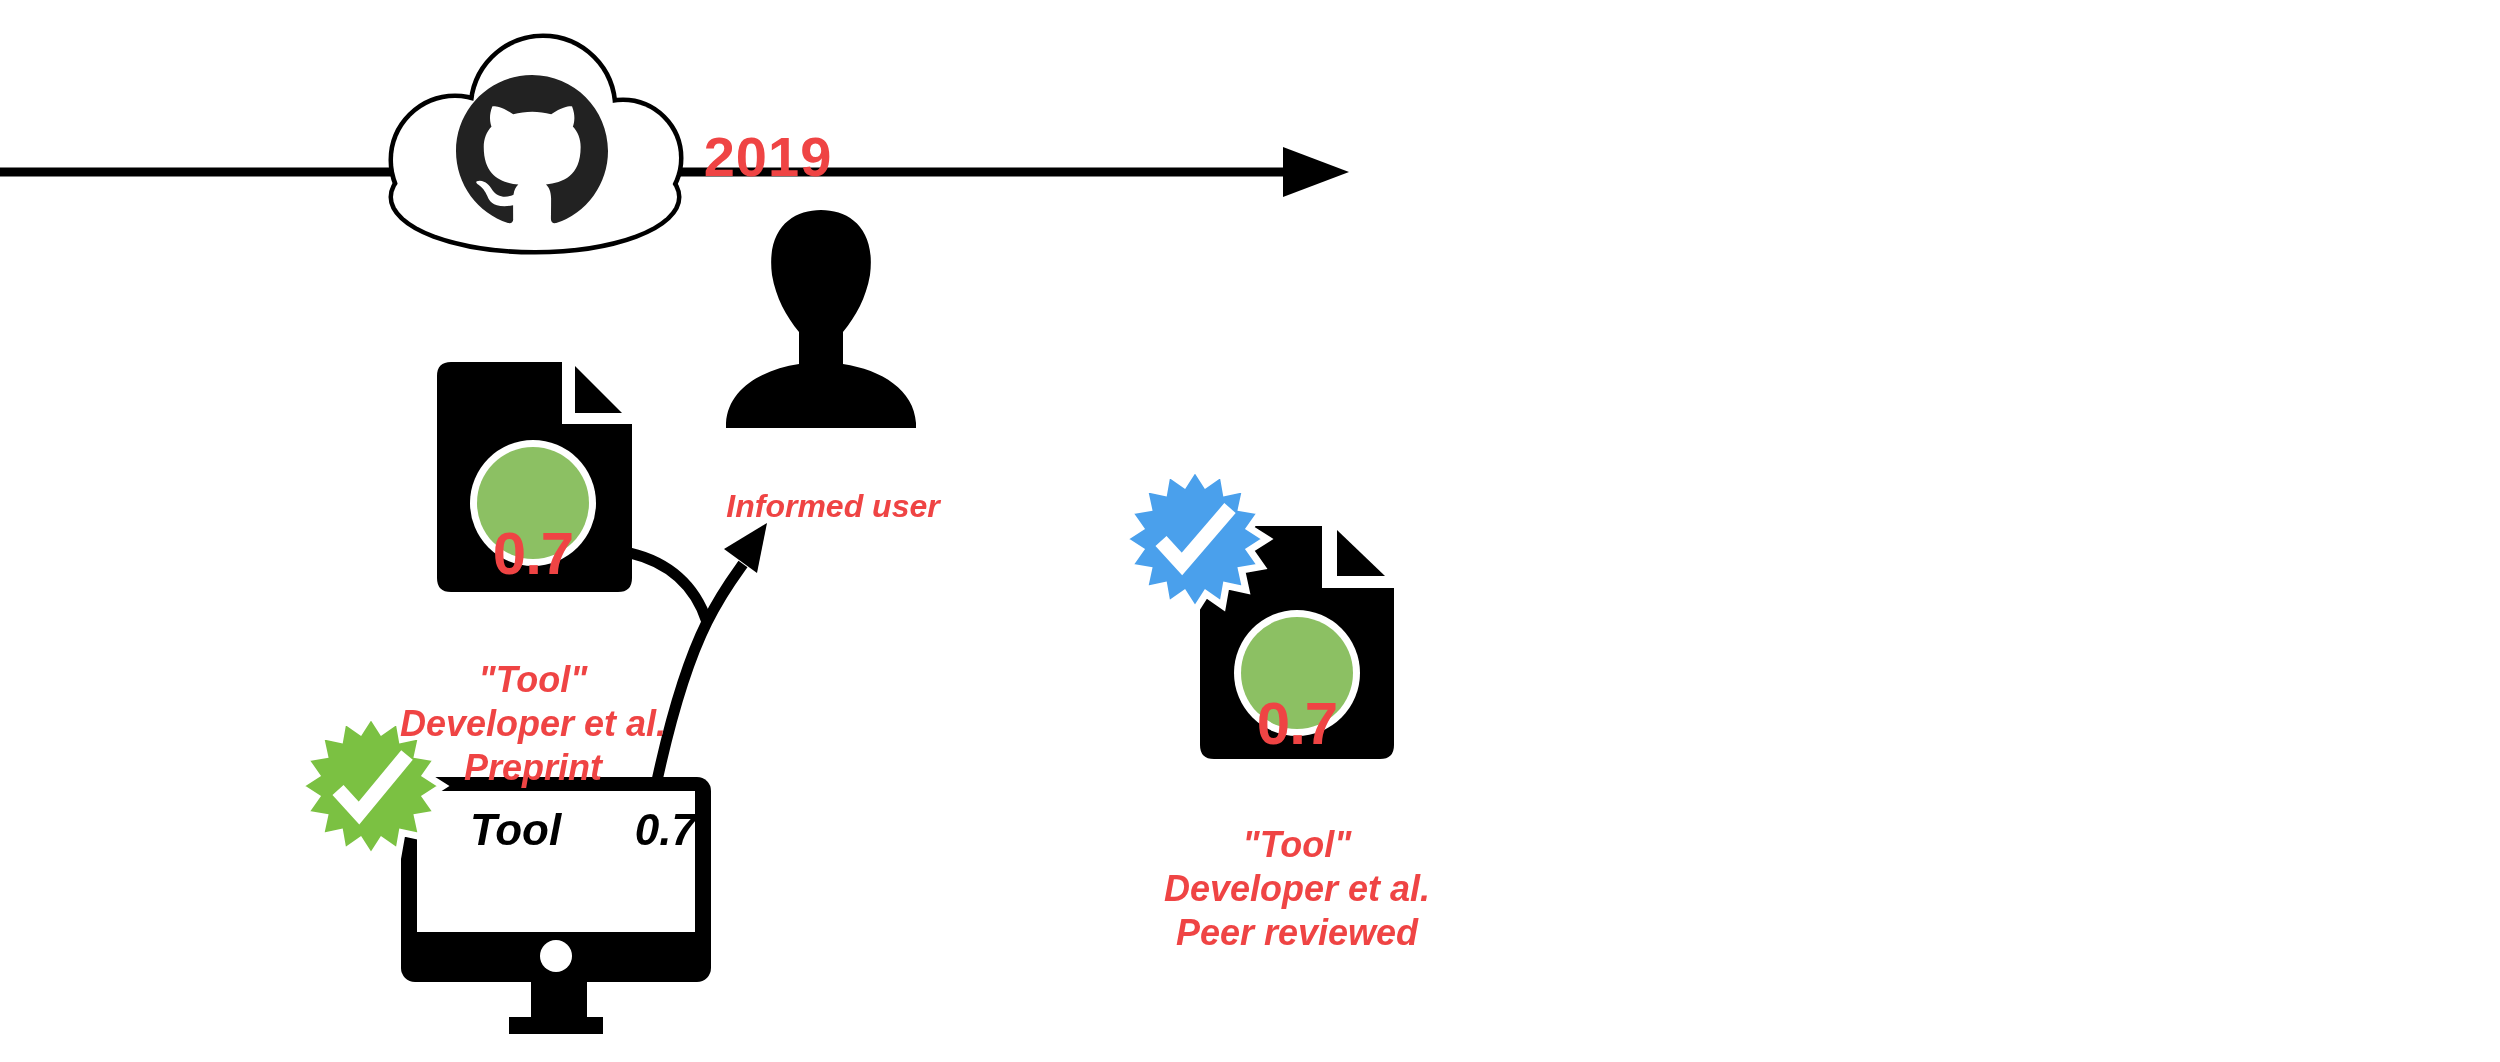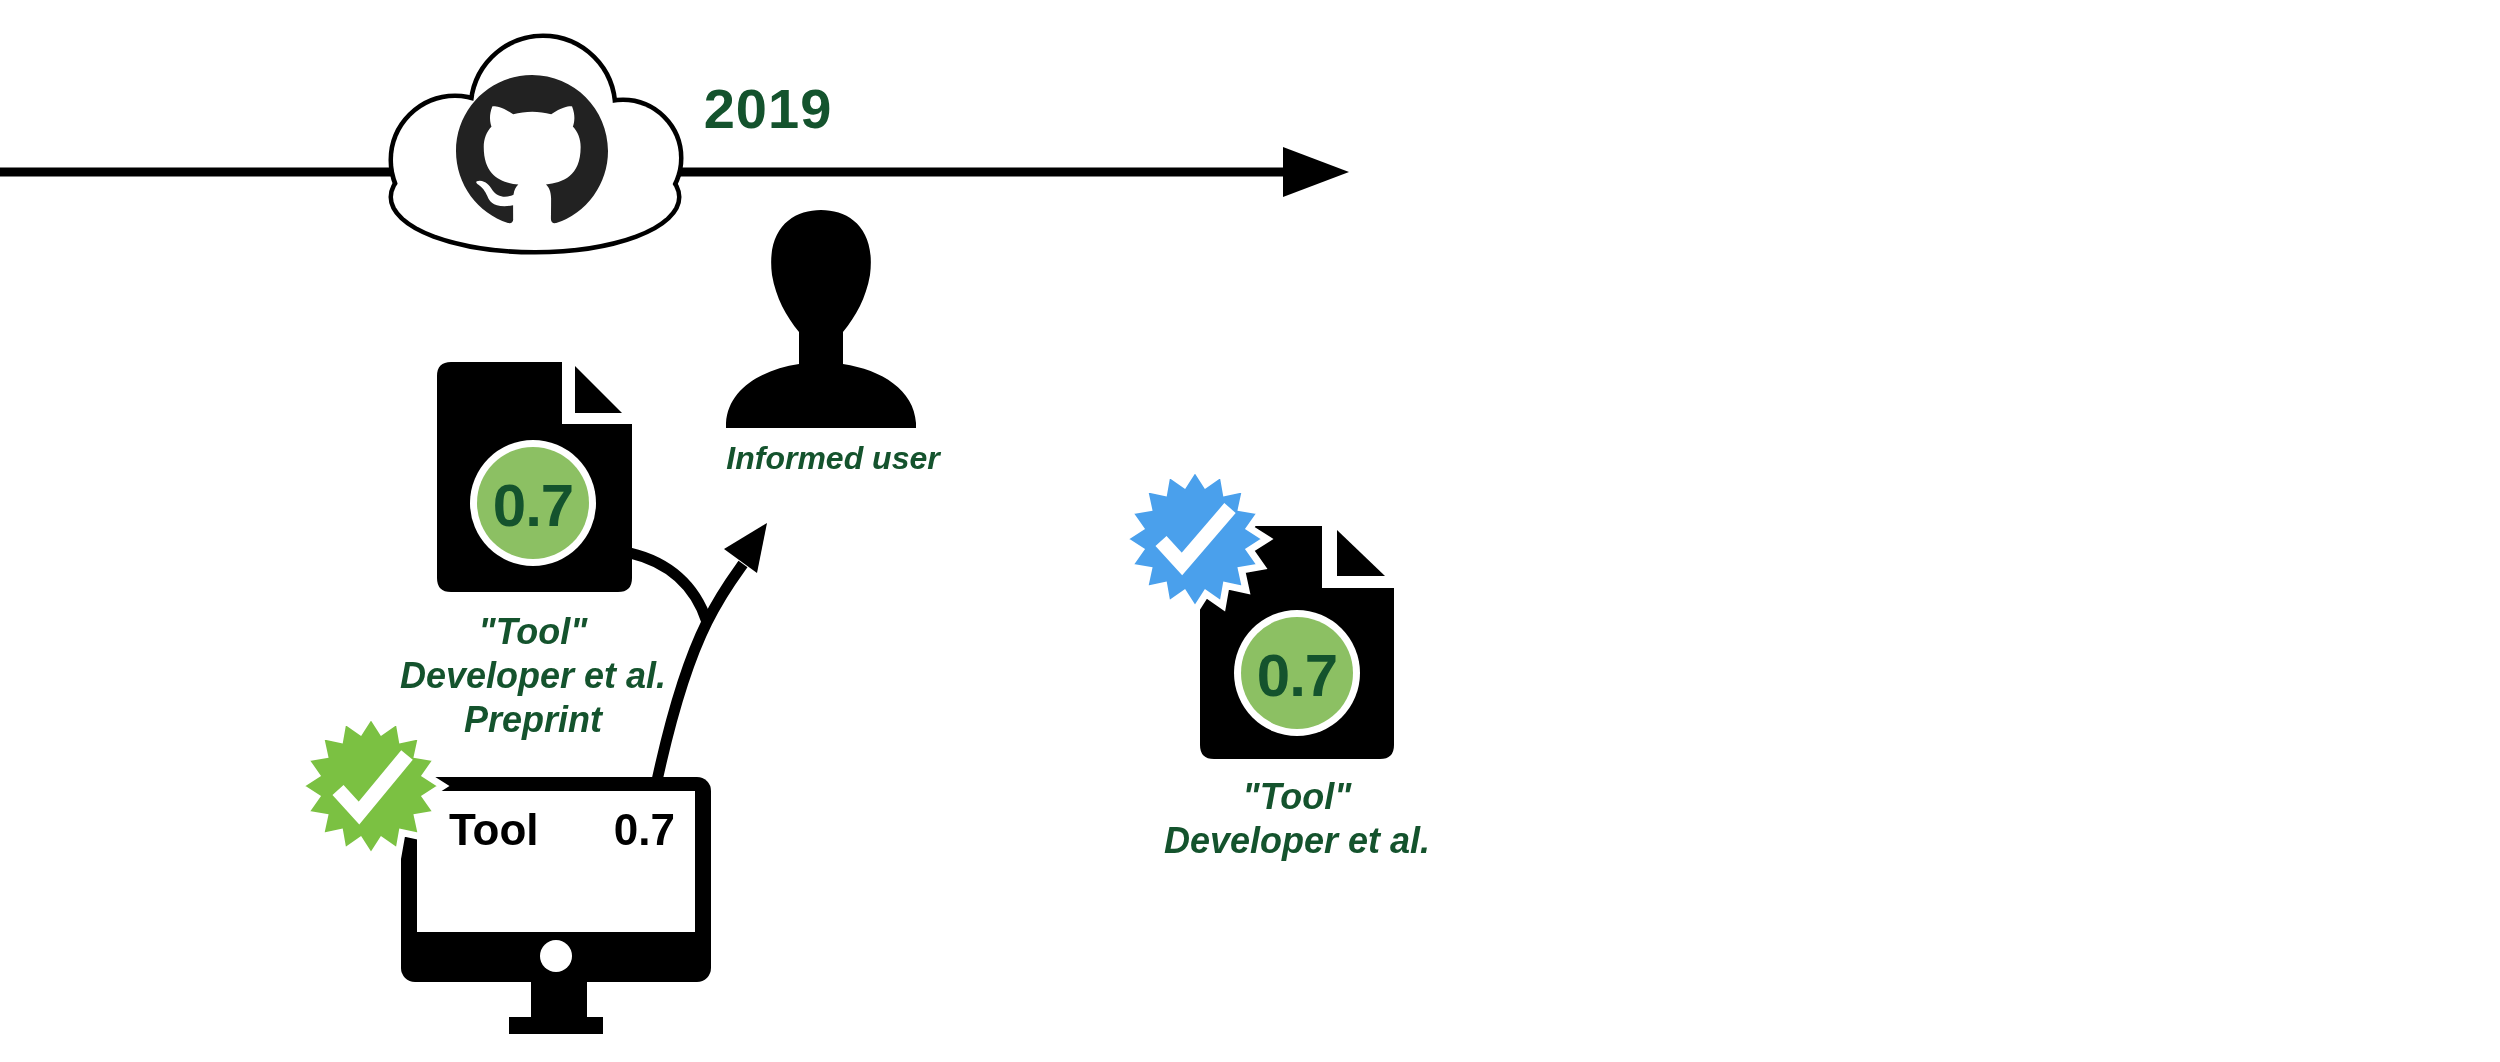--- a/index.html
+++ b/index.html
@@ -5,21 +5,21 @@
   html,body{margin:0;padding:0;background:#fff;}
   #canvas{
     position:relative;
     width:2500px;height:1062px;
     background:#fff;
     font-family:"Liberation Sans", sans-serif;
     color:#000;
     overflow:hidden;
   }
   #art{position:absolute;left:0;top:0;width:2500px;height:1062px;}
-  .txt{position:absolute;white-space:nowrap;color:#14532d;}
+  .txt{position:absolute;white-space:nowrap;color:#ef4444;margin-top:48px;}
   .year{
     left:768px;top:76px;transform:translateX(-50%);
     font-size:56px;font-weight:bold;letter-spacing:1px;
   }
   .heading{
     left:1112px;top:68px;
     font-size:61px;font-weight:bold;letter-spacing:0px;
   }
   .informed{
     left:833px;top:440px;transform:translateX(-50%);
@@ -34,22 +34,22 @@
   .doc-caption.left{left:533px;top:610px;}
   .doc-caption.right{left:1297px;top:775px;}
   .score{
     transform:translate(-50%,-50%);
     font-size:60px;font-weight:bold;
     letter-spacing:-1px;
   }
   .score.left{left:533px;top:505px;}
   .score.right{left:1297px;top:675px;}
   .screen-rows{
-    position:absolute;left:449px;top:802px;width:226px;
-    font-size:44px;font-weight:bold;
+    position:absolute;left:470px;top:802px;width:226px;
+    font-size:44px;font-weight:bold;font-style:italic;
   }
   .screen-row{
     display:flex;justify-content:space-between;
     height:56px;line-height:56px;
   }
 </style>
 </head>
 <body>
 
 <div id="canvas">
@@ -133,20 +133,21 @@
   <div class="txt doc-caption left">
     <div>"Tool"</div>
     <div>Developer et al.</div>
     <div>Preprint</div>
   </div>
 
   <div class="txt score right">0.7</div>
   <div class="txt doc-caption right">
     <div>"Tool"</div>
     <div>Developer et al.</div>
+    <div>Peer reviewed</div>
   </div>
 
   <div class="screen-rows">
     <div class="screen-row">
       <span>Tool</span>
       <span>0.7</span>
     </div>
   </div>
 
 </div>

